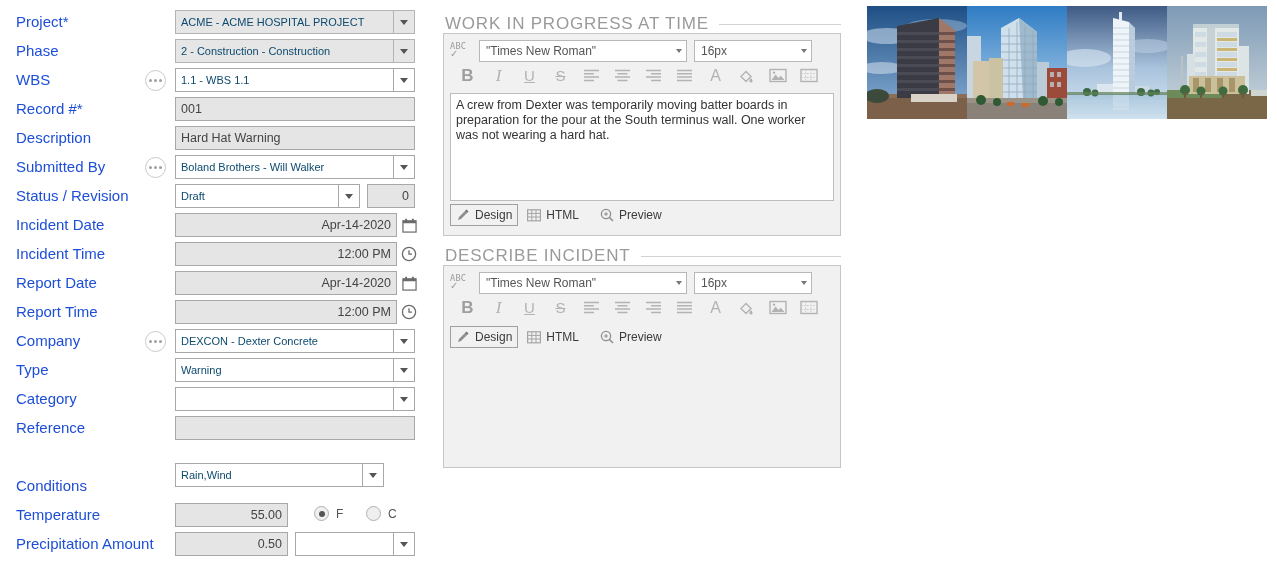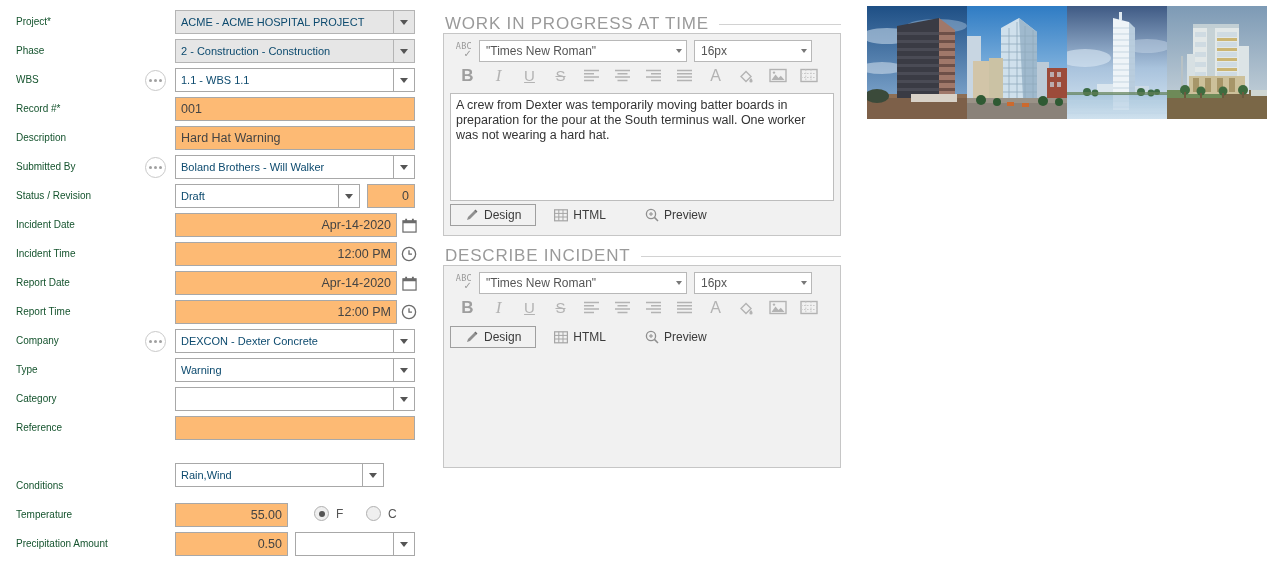--- a/index.html
+++ b/index.html
@@ -12,28 +12,28 @@
   }
   .page { position: relative; width: 1277px; height: 565px; }
 
   
   .form-col {
     position: absolute; left: 0; top: 0;
     width: 432px; height: 565px;
   }
   .flabel {
     position: absolute; left: 16px;
-    font-size: 10px; color: #14532d;
+    font-size: 15px; color: #1d4ed8;
     white-space: nowrap; line-height: 22px;
   }
 
   .ctrl { position: absolute; height: 24px; }
 
   .inp {
-    height: 24px; border: 1px solid #a8a8a8; background: #fdba74;
+    height: 24px; border: 1px solid #a8a8a8; background: #e5e5e5;
     font-size: 12.5px; color: #444; line-height: 22px;
     padding: 0 5px; display: flex; align-items: center;
     font-family: "Liberation Sans", sans-serif;
     overflow: hidden; white-space: nowrap;
   }
   .inp.right { justify-content: flex-end; }
 
   
   .combo { display: flex; align-items: stretch; height: 24px; }
   .combo .field {
@@ -93,21 +93,21 @@
 
   
   .ed-panel {
     position: absolute;
     border: 1px solid #c6c6c6; background: #f1f1f1;
   }
   .ed-toolbar { padding: 5px 6px 2px 6px; }
   .ed-trow1 { display: flex; align-items: center; gap: 7px; height: 23px; }
   .spell {
     width: 22px; height: 22px; display: flex; flex-direction: column;
-    align-items: flex-end; justify-content: center; line-height: 1;
+    align-items: flex-start; justify-content: center; line-height: 1;
   }
   .spell .abc { font-size: 8.5px; color: #9a9a9a; letter-spacing: .3px;
                 font-family: "DejaVu Sans Mono", monospace; }
   .spell .chk { font-size: 10px; color: #9a9a9a; margin-top: -1px; }
   .ed-select {
     height: 22px; border: 1px solid #b8b8b8; background: #fff;
     display: flex; align-items: center; padding: 0 4px 0 6px;
     font-size: 12px; color: #555;
   }
   .ed-select .lbl { flex: 1 1 auto; white-space: nowrap; overflow: hidden; }
@@ -130,21 +130,21 @@
   .ed-body {
     background: #fff; border: 1px solid #bdbdbd;
     margin: 2px 6px 0 6px;
     font-family: "Liberation Sans", sans-serif;
     font-size: 12.5px; color: #333; line-height: 15px;
     padding: 4px 5px; overflow: hidden;
   }
   .ed-tabs { display: flex; align-items: center; height: 28px; padding-left: 6px; gap: 4px; }
   .ed-tab {
     display: flex; align-items: center; gap: 5px; height: 22px;
-    padding: 0 14px; font-size: 12px; color: #3b3b3b;
+    padding: 0 5px; font-size: 12px; color: #3b3b3b;
   }
   .ed-tab.active { border: 1px solid #9f9f9f; background: #f1f1f1; }
 
   svg { display: block; }
 
   
   .img-strip { position: absolute; display: flex; }
   .bimg { width: 100px; height: 113px; position: relative; overflow: hidden; }
 </style>
 </head>

